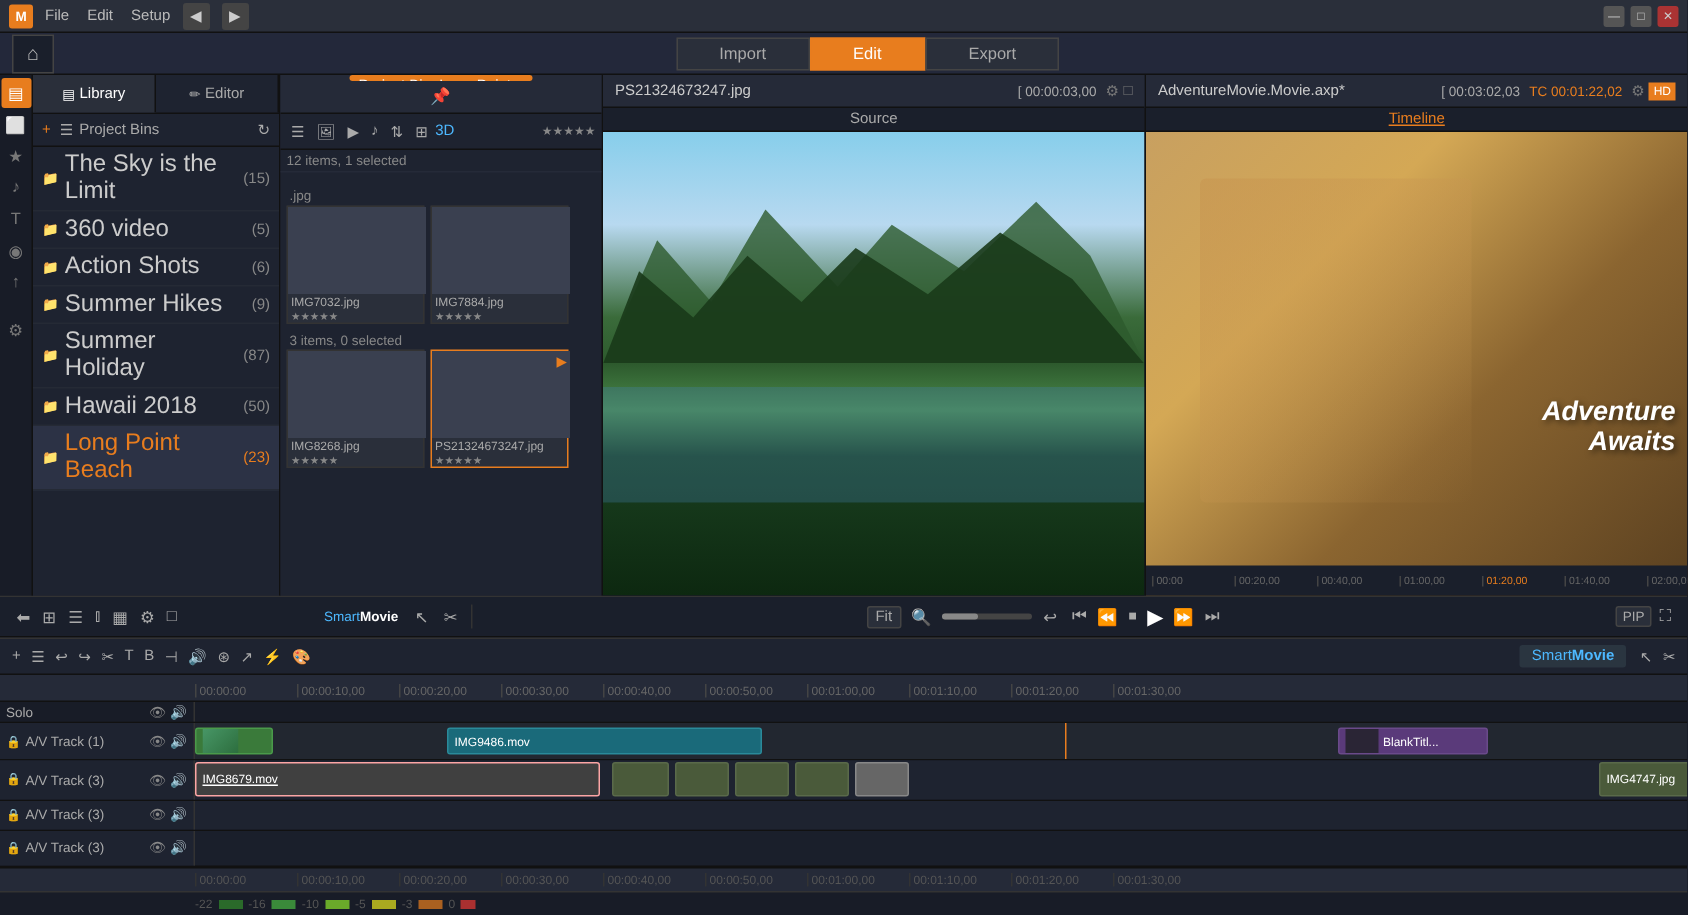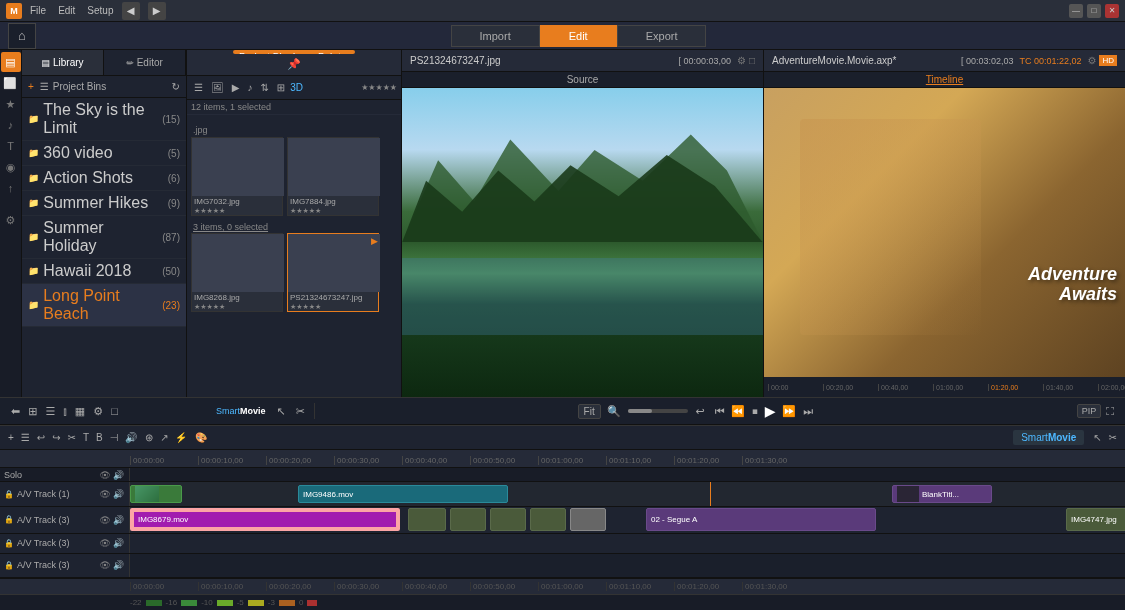--- a/index.html
+++ b/index.html
@@ -268,21 +268,21 @@
     }
     .media-thumb .thumb-stars {
       font-size: 7px;
       color: #888;
       padding: 0 2px;
       display: flex;
       align-items: center;
       gap: 1px;
     }
     .check-mark { color: #4f4; font-size: 8px; margin-left: 2px; }
-    .section-count { font-size: 9px; color: #888; padding: 2px 2px 1px; text-decoration: underline; }
+    .section-count { font-size: 9px; color: #888; padding: 2px 2px 1px; }
 
     
     #preview-area {
       flex: 1;
       display: flex;
       gap: 0;
     }
     .preview-panel {
       flex: 1;
       display: flex;
@@ -478,21 +478,21 @@
       display: flex;
       align-items: center;
       padding: 4px 4px;
       font-size: 8px;
       color: #fff;
       overflow: hidden;
       white-space: nowrap;
     }
     .clip-green { background: #3a7a3a; border: 1px solid #4a9a4a; }
     .clip-teal { background: #1a6a7a; border: 1px solid #2a8a9a; }
-    .clip-blue { background: #a21caf; border: 4px solid #fca5a5; }
+    .clip-blue { background: #404040; border: 1px solid #fca5a5; text-decoration: underline; }
     .clip-purple { background: #5a3a7a; border: 1px solid #6a4a8a; }
     .clip-img { background: #4a5a3a; border: 1px solid #5a6a4a; }
 
     
     #bottom-ruler {
       height: 16px;
       background: #252a38;
       display: flex;
       align-items: center;
       padding-left: 130px;
@@ -895,23 +895,20 @@
         <div class="clip clip-blue" style="left:0;width:270px;height:85%;top:7%;">
           <span>IMG8679.mov</span>
         </div>
 
         <div class="clip clip-img" style="left:278px;width:38px;height:85%;top:7%;"></div>
         <div class="clip clip-img" style="left:320px;width:36px;height:85%;top:7%;"></div>
         <div class="clip clip-img" style="left:360px;width:36px;height:85%;top:7%;"></div>
         <div class="clip clip-img" style="left:400px;width:36px;height:85%;top:7%;"></div>
         <div class="clip" style="left:440px;width:36px;height:85%;top:7%;background:#666;border:1px solid #888;"></div>
 
-        <div class="clip clip-purple" style="left:516px;width:230px;height:85%;top:7%;">
-          <span>02 - Segue A</span>
-        </div>
 
         <div class="clip clip-img" style="left:936px;width:88px;height:85%;top:7%;">
           <span>IMG4747.jpg</span>
         </div>
       </div>
     </div>
 
     <div class="track-row" style="height:28px;background:#1a1f2b;">
       <div class="track-label">
         <span style="font-size:8px;color:#888;">🔒</span>

